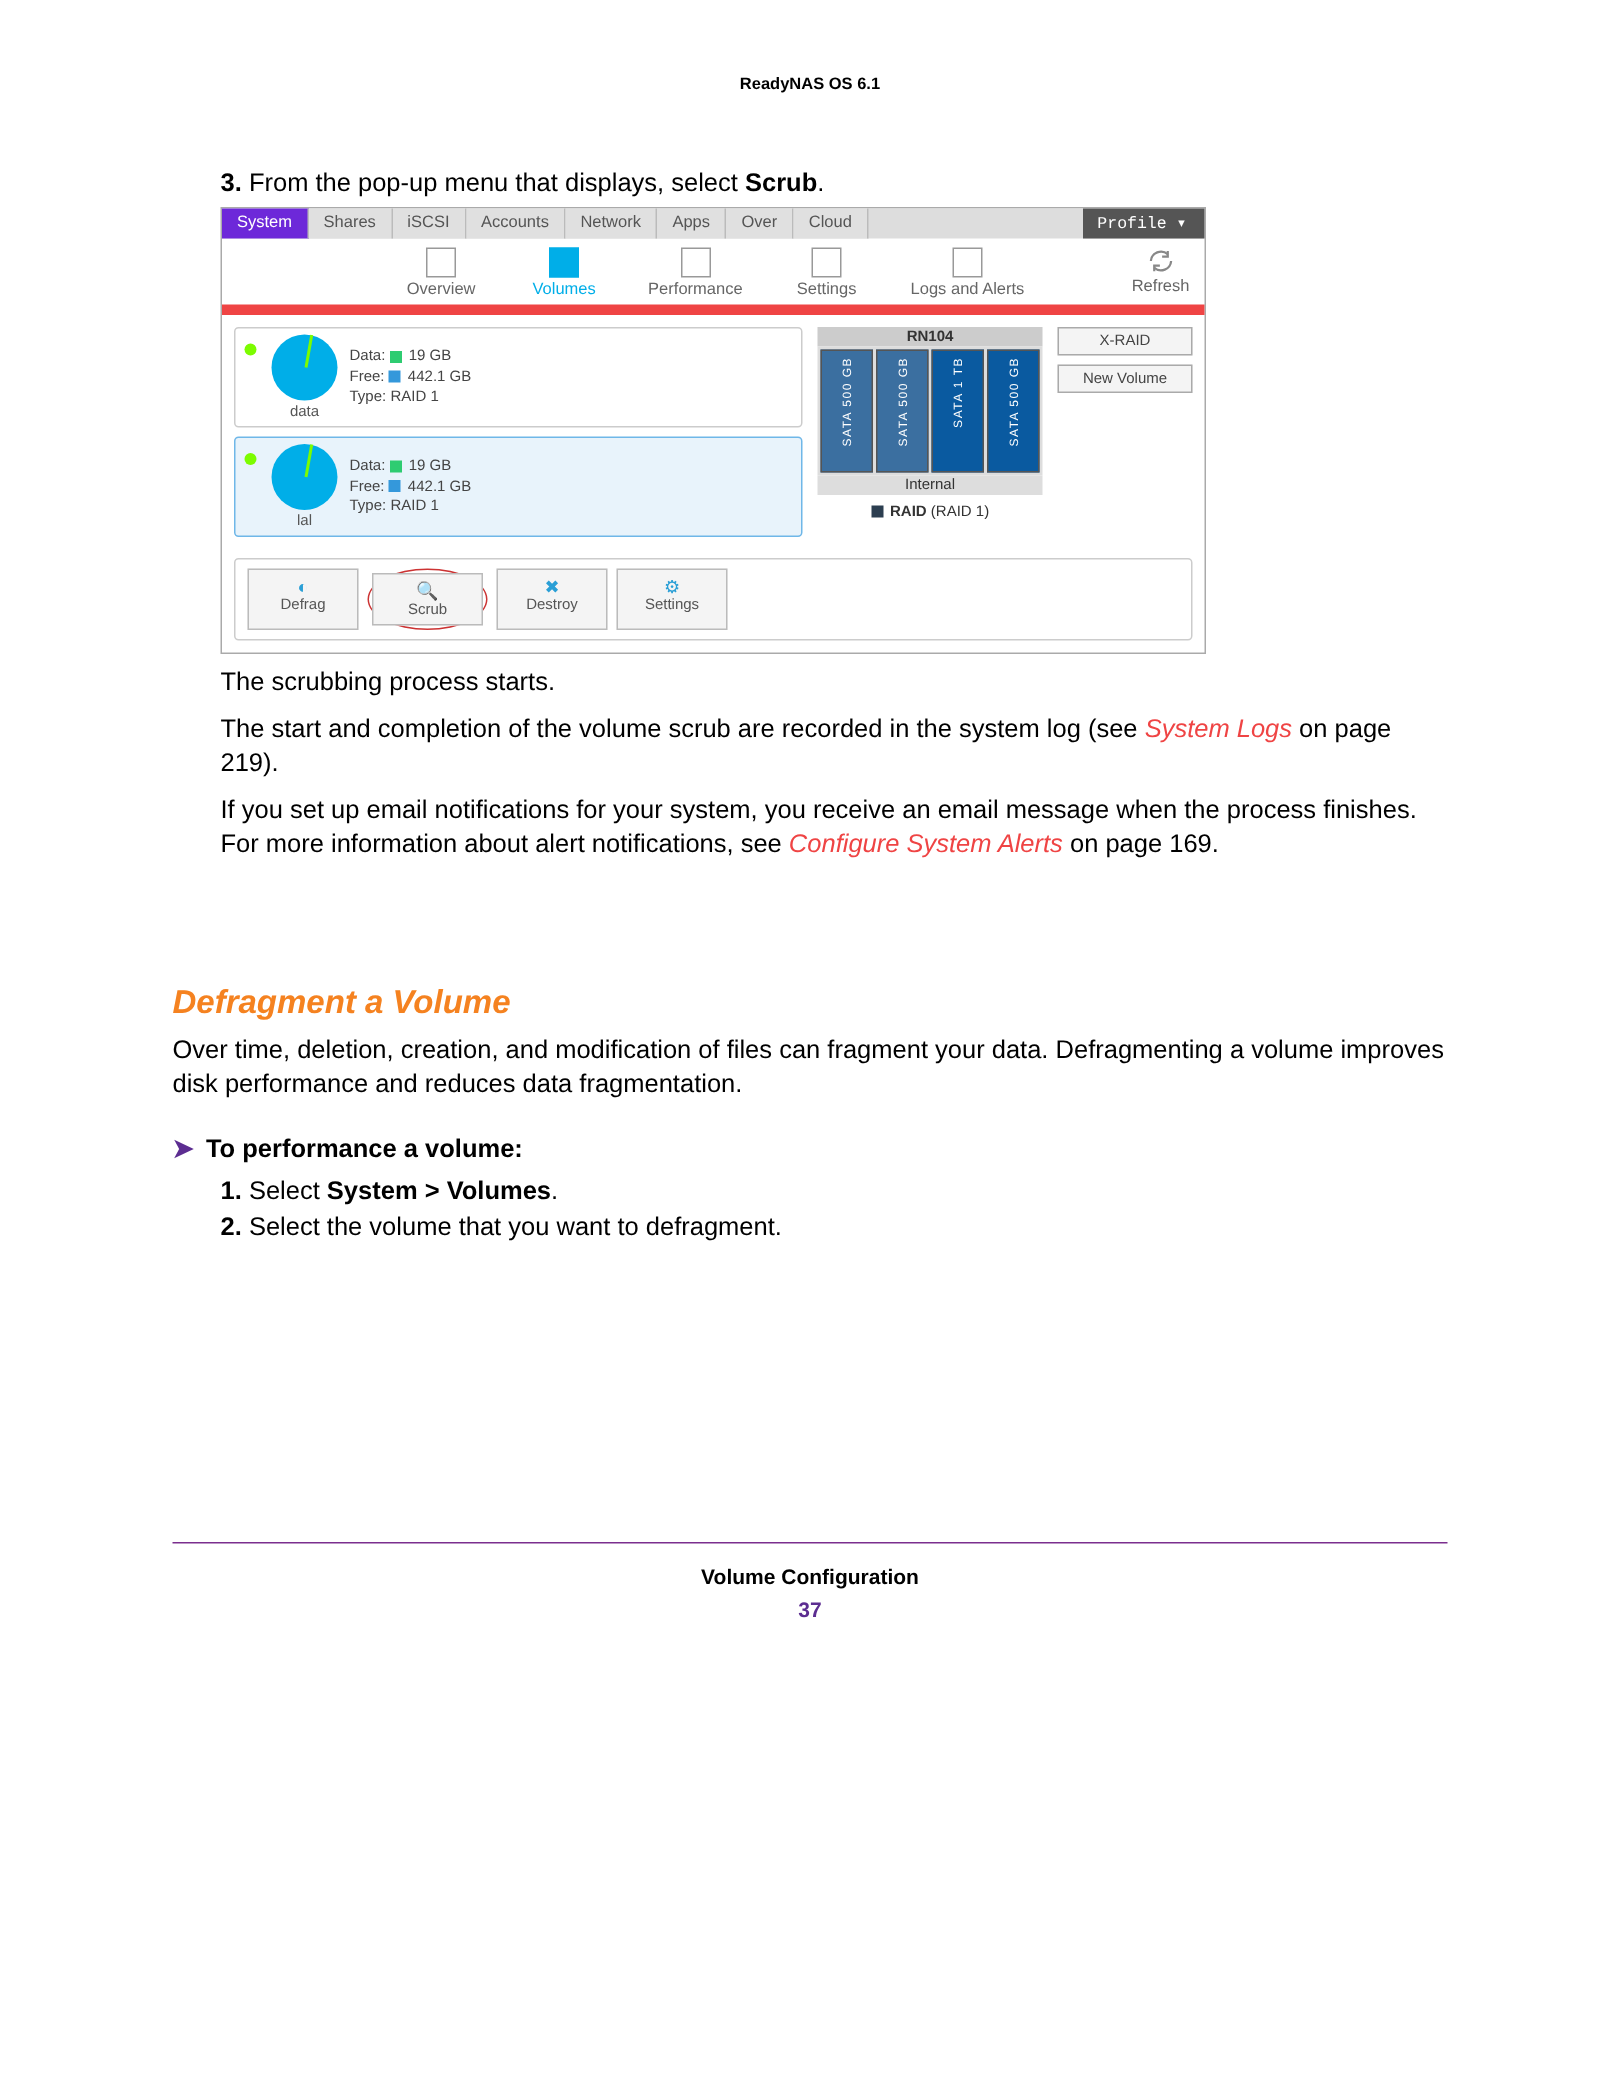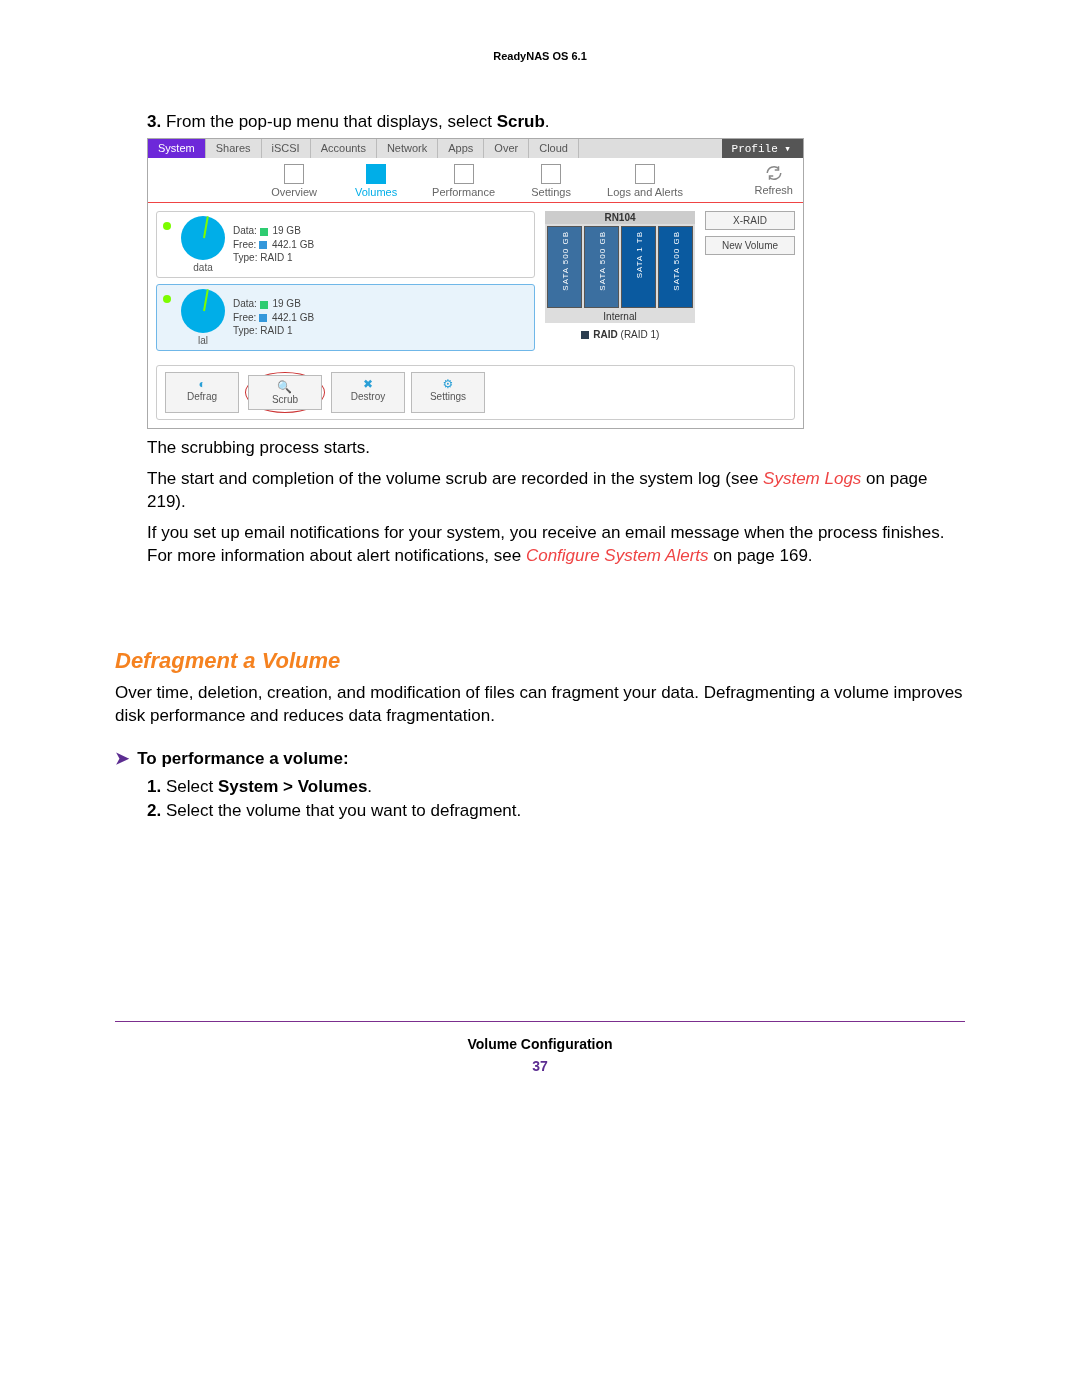--- a/index.html
+++ b/index.html
@@ -52,21 +52,21 @@
   }
   .shot-tabs { display: flex; background: #ddd; }
   .shot-tab {
     padding: 3px 10px;
     border-right: 1px solid #bbb;
     color: #555;
     background: #e0e0e0;
   }
   .shot-tab.active { background: #6d28d9; color: #fff; }
   .shot-tab.profile { margin-left: auto; border-right: none; background: #555; color: #fff; padding-right: 12px; font-family: Liberation Mono, monospace; }
-  .shot-sub { display: flex; justify-content: center; gap: 30px; padding: 6px 6px 4px 6px; border-bottom: 1px solid #ef4444; }
+  .shot-sub { display: flex; justify-content: center; gap: 30px; padding: 6px 6px 4px 6px; border-bottom: 7px solid #ef4444; }
   .sub-item { text-align: center; color: #666; min-width: 52px; }
   .sub-item.active { color: #00aee8; }
   .sub-item .ico { display: block; margin: 0 auto 2px auto; width: 18px; height: 18px; border: 1px solid #999; }
   .sub-item.active .ico { border-color: #00aee8; background: #00aee8; }
   .sub-refresh { position: absolute; right: 10px; top: 6px; color: #666; text-align: center; font-size: 11px; }
   .sub-refresh .ico { display:block; width:18px; height:18px; margin:0 auto 2px auto; }
 
   .shot-body { display: flex; padding: 8px; gap: 10px; position: relative; }
   .vol-col { flex: 1; }
   .vol-card {

